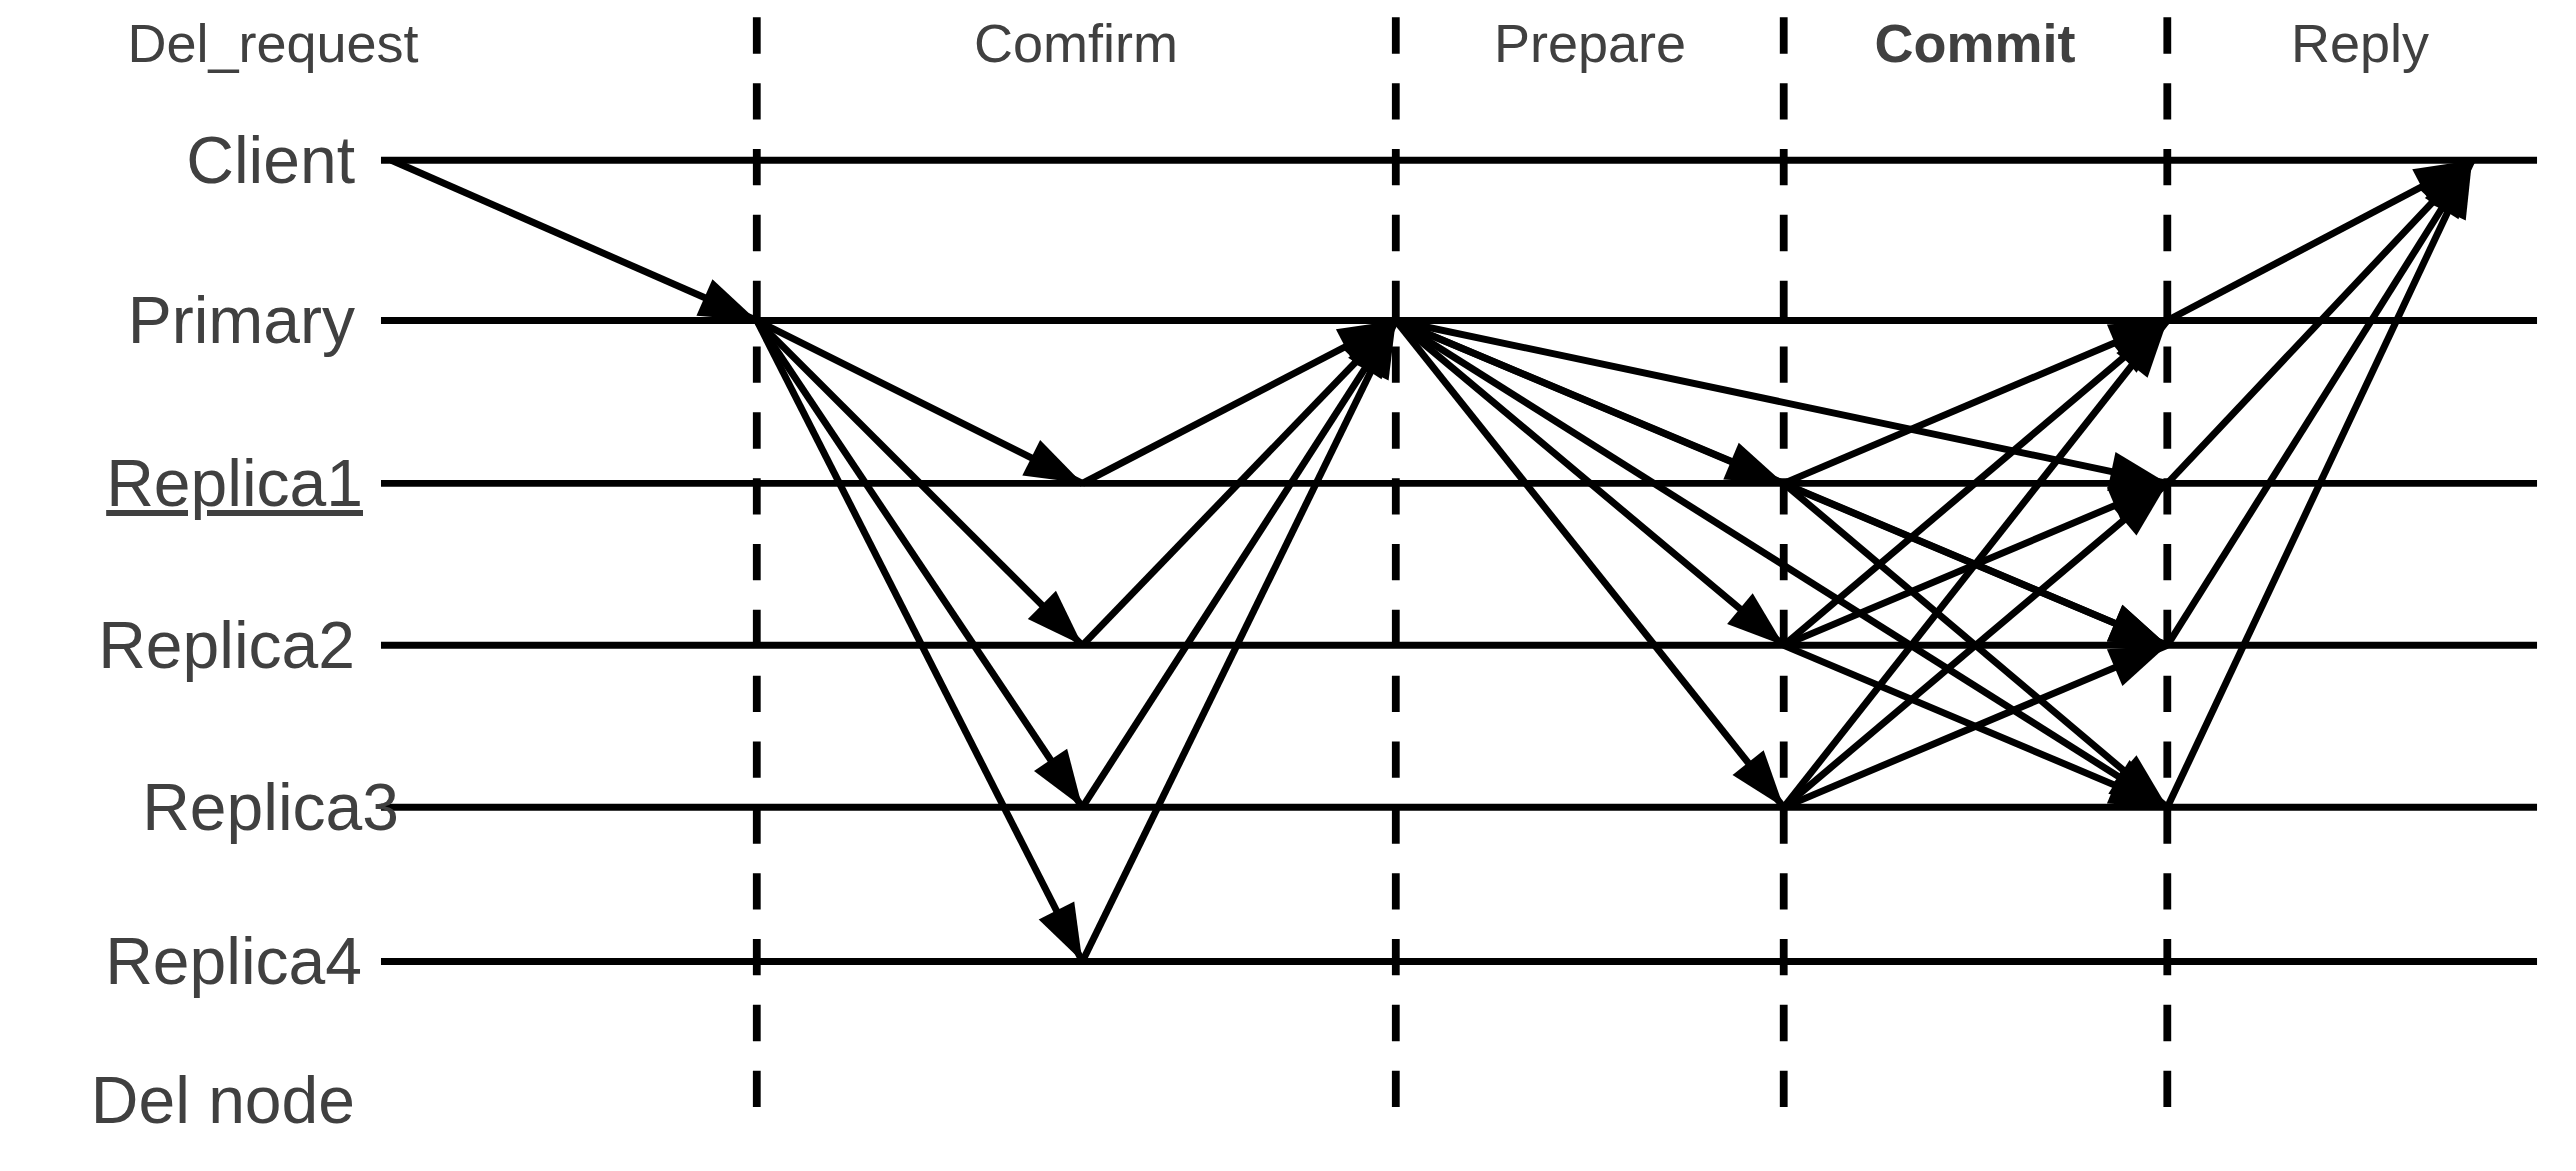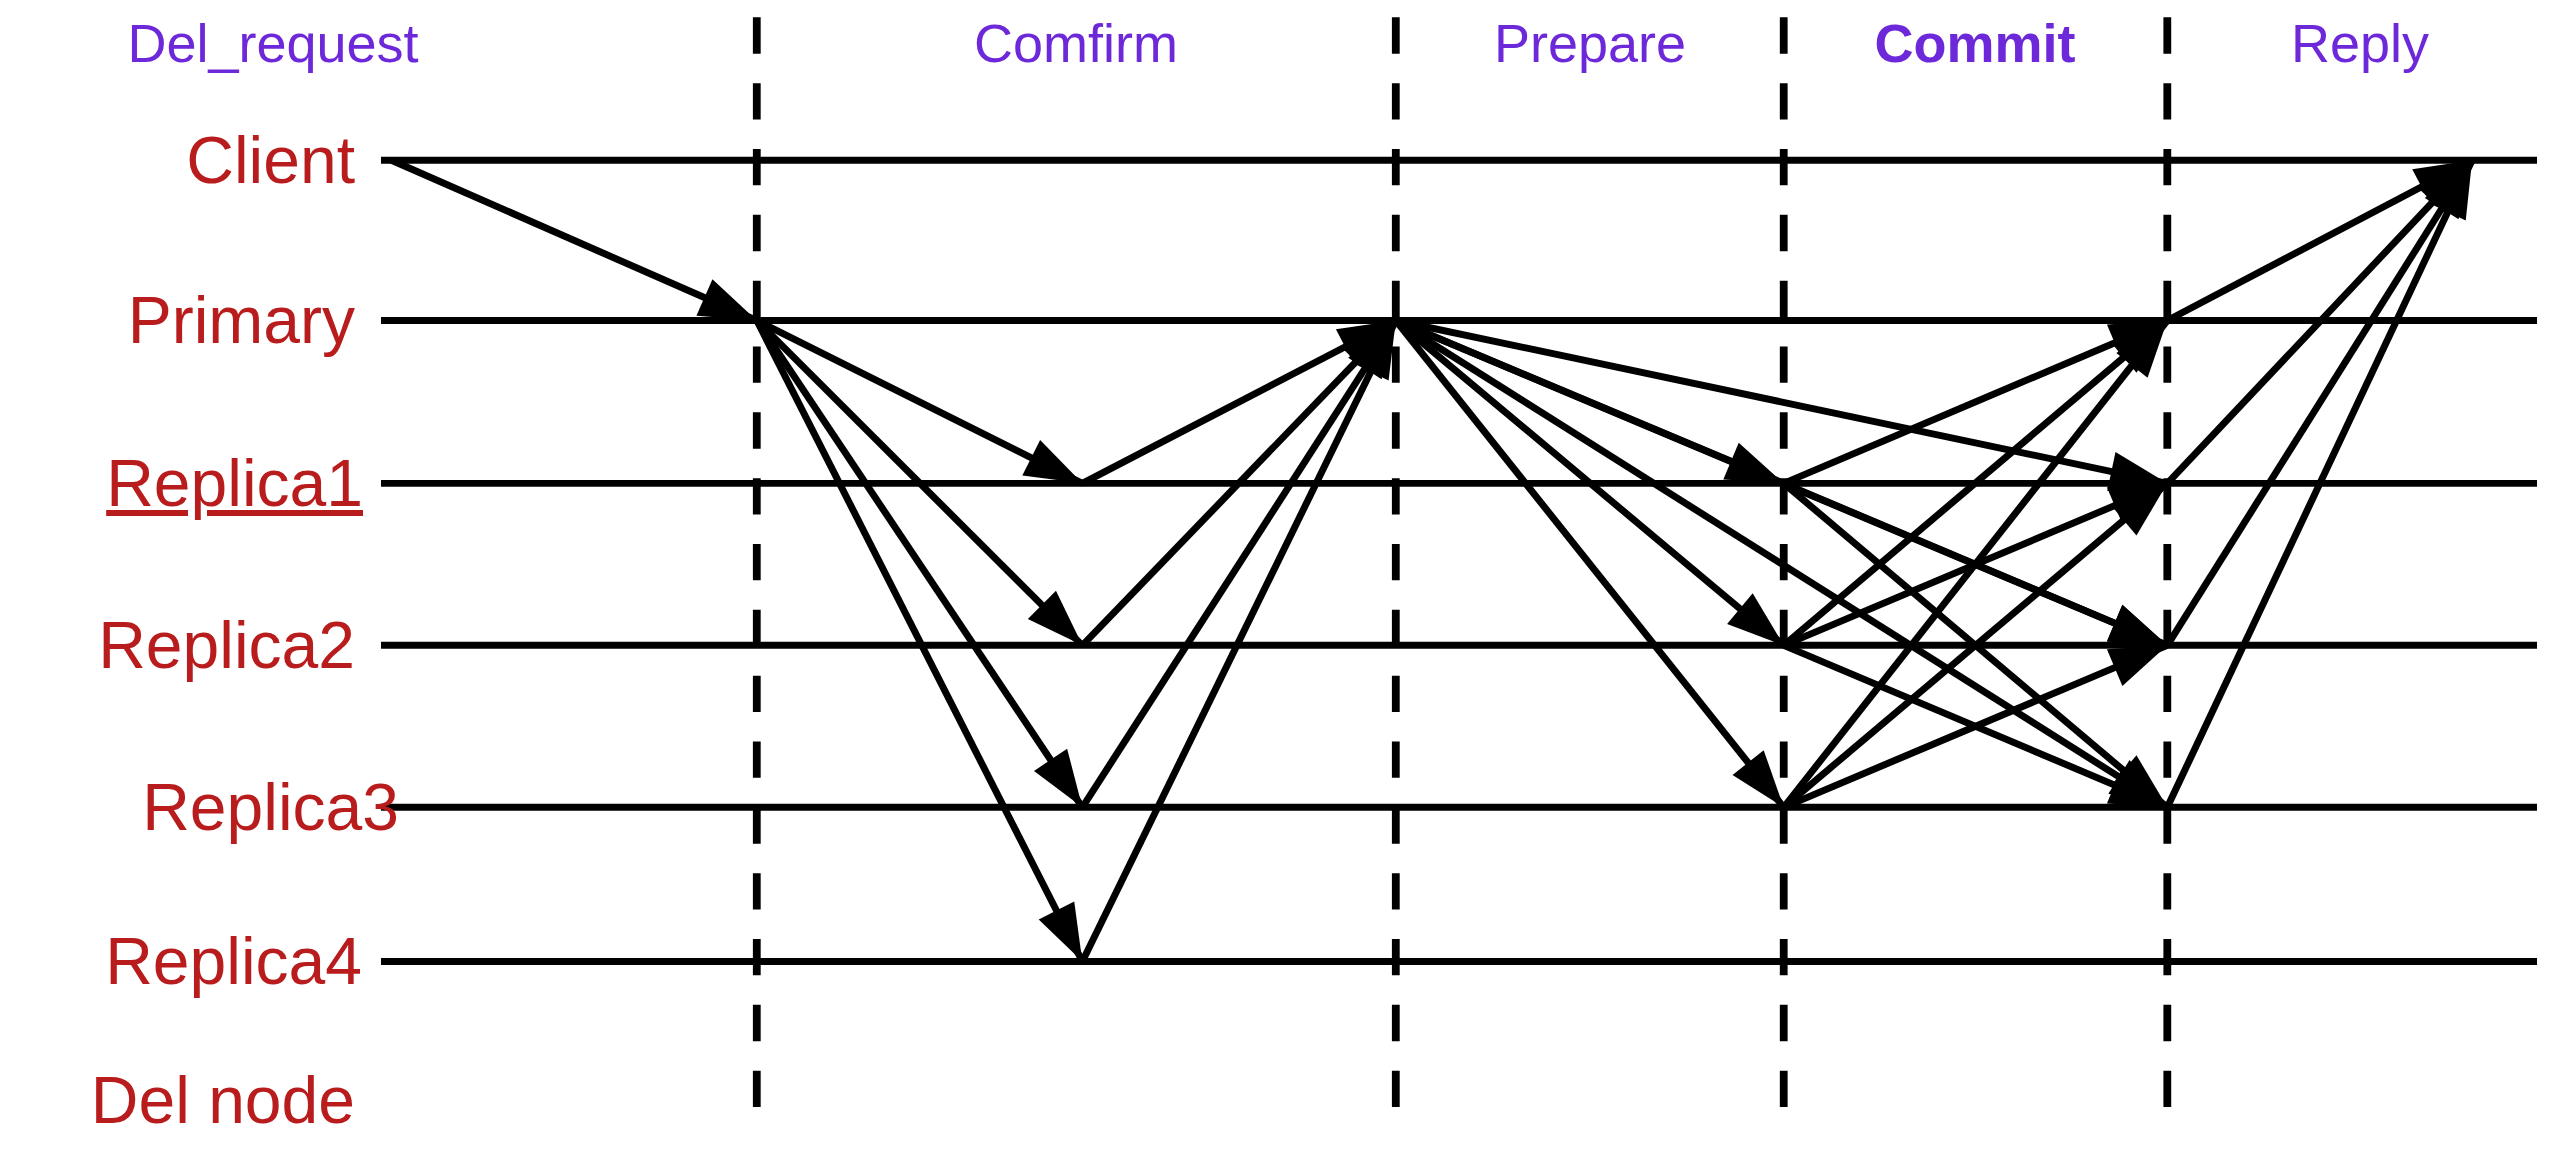--- a/index.html
+++ b/index.html
@@ -3,31 +3,31 @@
 <meta charset="utf-8">
 <style>
   html,body{margin:0;padding:0;background:#ffffff;}
   body{width:2576px;height:1172px;font-family:"Liberation Sans",sans-serif;overflow:hidden;}
   #diagram-root{position:relative;width:2576px;height:1172px;background:#ffffff;}
   svg#seq-svg{position:absolute;left:0;top:0;width:2576px;height:1172px;display:block;}
   .row-label{
     position:absolute;
     font-family:"Liberation Sans",sans-serif;
     font-size:66px;
-    color:#b91c1c;
+    color:#404040;
     white-space:nowrap;
     line-height:1;
     transform:translateY(-50%);
     text-align:right;
   }
   .phase-label{
     position:absolute;
     font-family:"Liberation Sans",sans-serif;
     font-size:54px;
-    color:#6d28d9;
+    color:#404040;
     white-space:nowrap;
     line-height:1;
     transform:translate(-50%,-50%);
   }
 </style>
 </head>
 <body>
 
 <div id="diagram-root">
 

